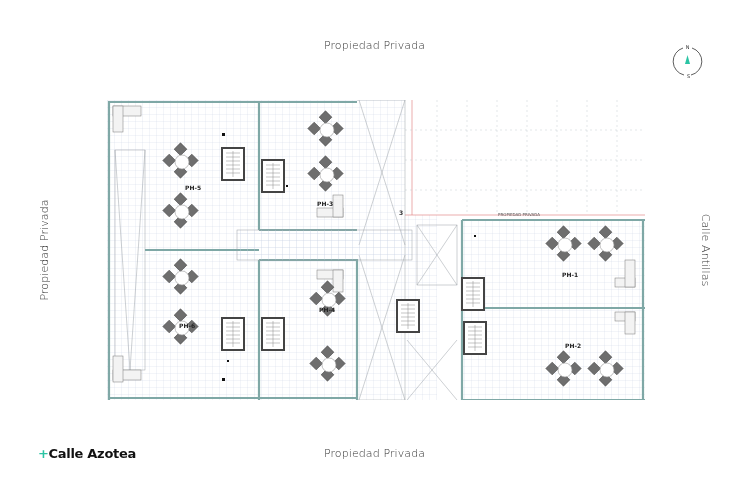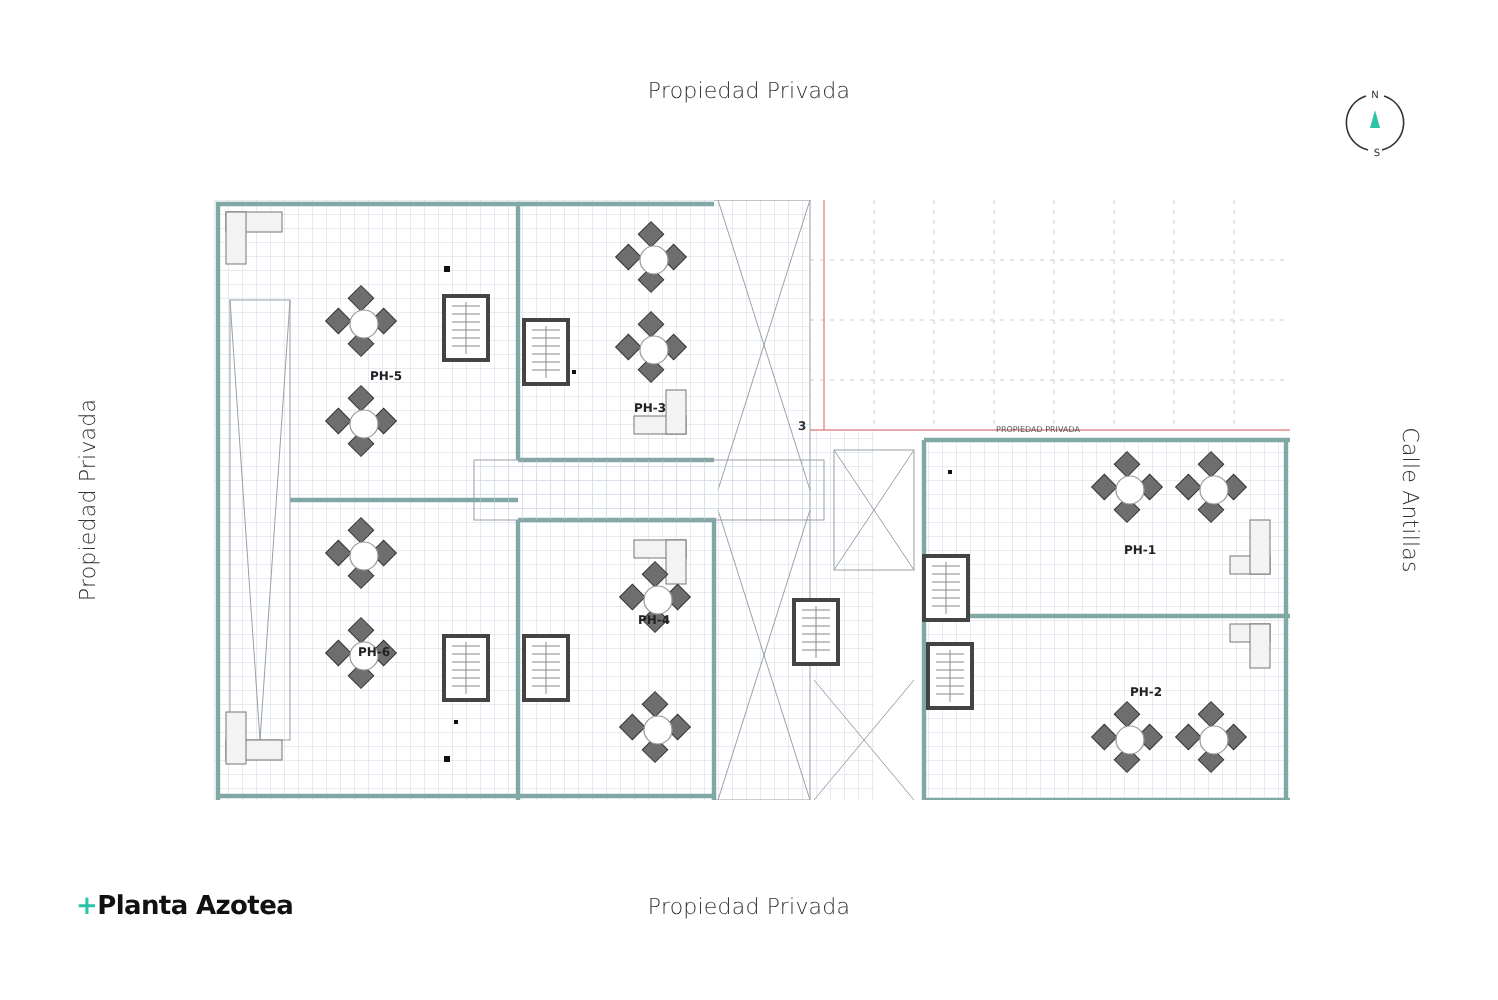--- a/index.html
+++ b/index.html
@@ -15,21 +15,21 @@
   .plan{position:absolute;left:107px;top:100px;width:538px;height:300px;}
 </style>
 </head>
 <body>
 
 <div class="label top-label">Propiedad Privada</div>
 <div class="label bottom-label">Propiedad Privada</div>
 <div class="label left-label">Propiedad Privada</div>
 <div class="label right-label">Calle Antillas</div>
 
-<div class="title"><span class="plus">+</span><span>Planta Azotea</span></div>
+<div class="title"><span class="plus">+</span><span>Calle Azotea</span></div>
 
 <svg class="compass" viewBox="0 0 32 42">
   <path d="M11 8 A14 14 0 0 0 12 35" fill="none" stroke="#333" stroke-width="0.8"></path>
   <path d="M20 8 A14 14 0 0 1 19 35" fill="none" stroke="#333" stroke-width="0.8"></path>
   <text x="15.5" y="9" font-size="5" text-anchor="middle" fill="#333" font-family="DejaVu Sans, sans-serif">N</text>
   <text x="16.5" y="38" font-size="5" text-anchor="middle" fill="#333" font-family="DejaVu Sans, sans-serif">S</text>
   <polygon points="15.5,15 13,24 18,24" fill="#2bc4a4"></polygon>
 </svg>
 
 <svg class="plan" viewBox="0 0 538 300">

